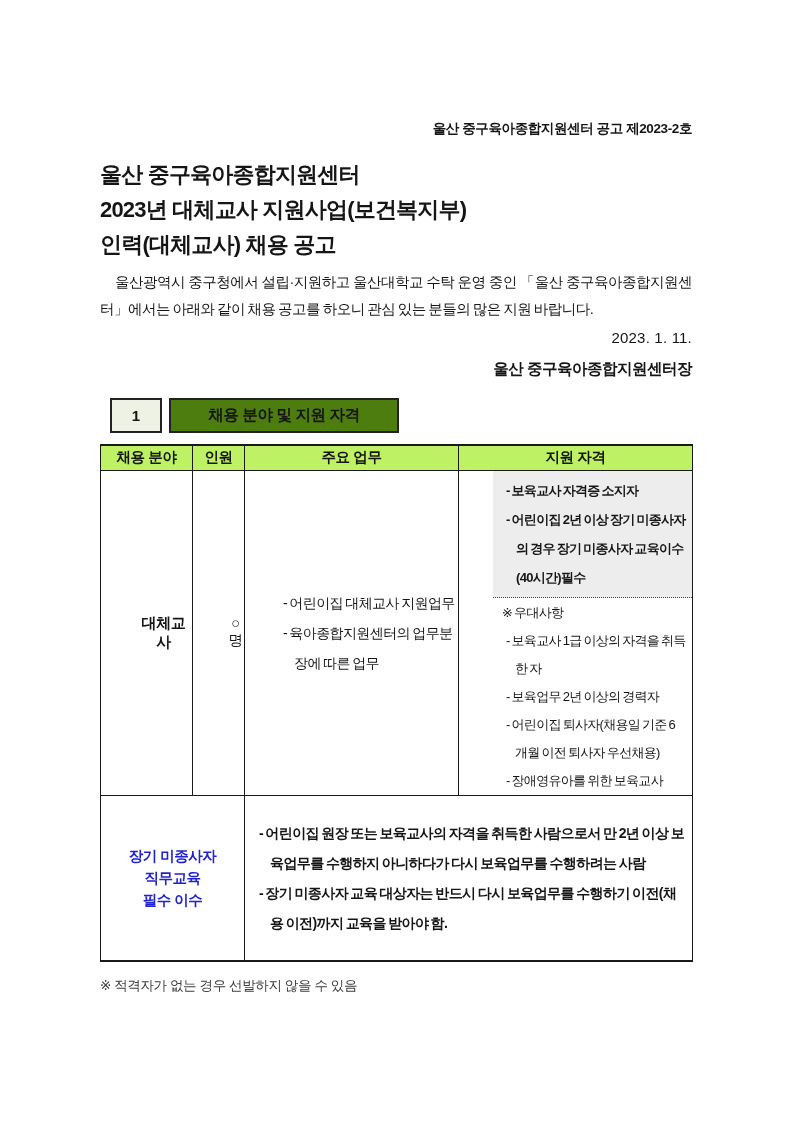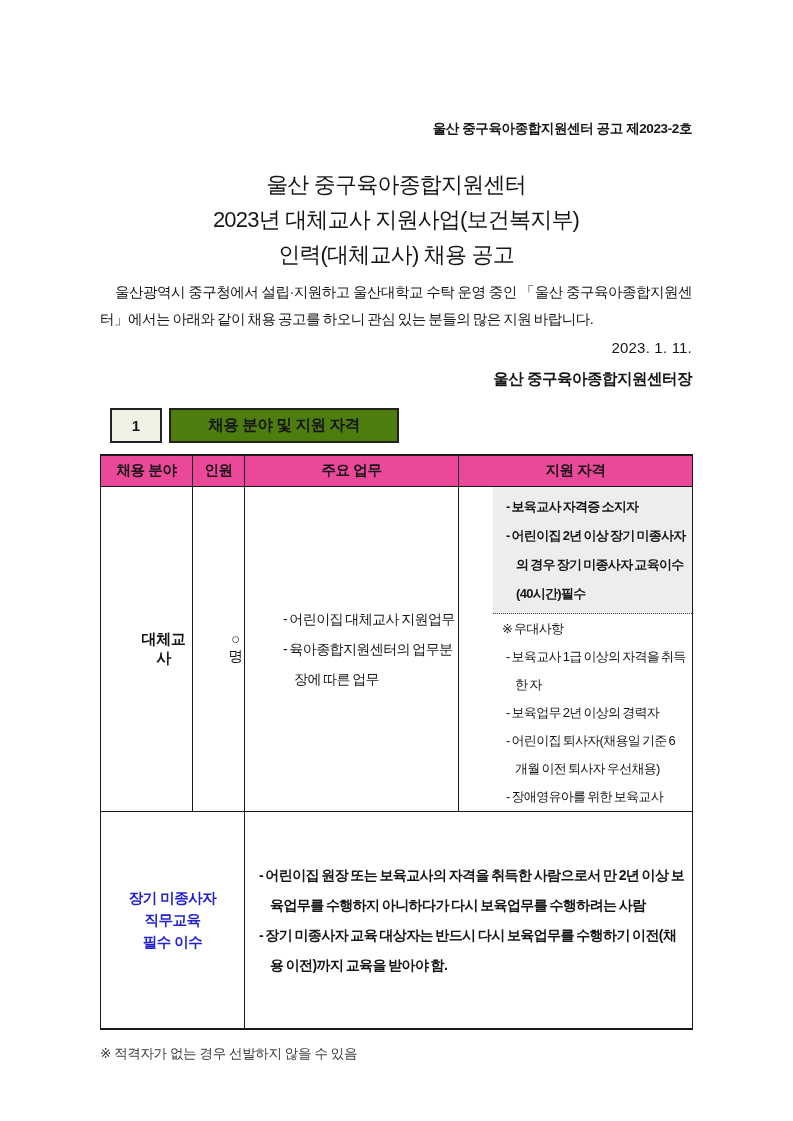--- a/index.html
+++ b/index.html
@@ -16,23 +16,23 @@
     overflow: hidden;
   }
   .doc-no {
     text-align: right;
     font-weight: bold;
     font-size: 13.5px;
     letter-spacing: -0.4px;
     line-height: 18px;
   }
   .title-block {
-    margin-top: 29px;
-    text-align: center;
-    font-weight: normal;
+    margin-top: 19px;
+    text-align: left;
+    font-weight: bold;
     font-size: 22px;
     line-height: 35px;
     letter-spacing: -0.8px;
   }
   .intro {
     margin-top: 7px;
     font-size: 14.5px;
     line-height: 27px;
     text-align: justify;
     text-indent: 15px;
@@ -89,31 +89,31 @@
     width: 592px;
     table-layout: fixed;
     border-collapse: collapse;
     border-top: 2.5px solid #1a1a1a;
     border-bottom: 2.5px solid #1a1a1a;
   }
   .recruit-table th, .recruit-table td {
     border: 1.3px solid #1a1a1a;
   }
   .recruit-table thead th {
-    height: 31px;
-    background: #ec4899;
+    height: 25px;
+    background: #bef264;
     font-weight: bold;
     font-size: 14.5px;
     letter-spacing: -0.4px;
     text-align: center;
     vertical-align: middle;
     border-bottom: 1.8px solid #1a1a1a;
   }
   tr.row-main > td { height: 267px; padding-left: 34px; }
-  tr.row-edu  > td { height: 218px; }
+  tr.row-edu  > td { height: 166px; }
   .cell-field {
     text-align: center;
     vertical-align: middle;
     font-weight: bold;
     font-size: 15px;
     letter-spacing: -0.4px;
   }
   .cell-count {
     text-align: center;
     vertical-align: middle;

